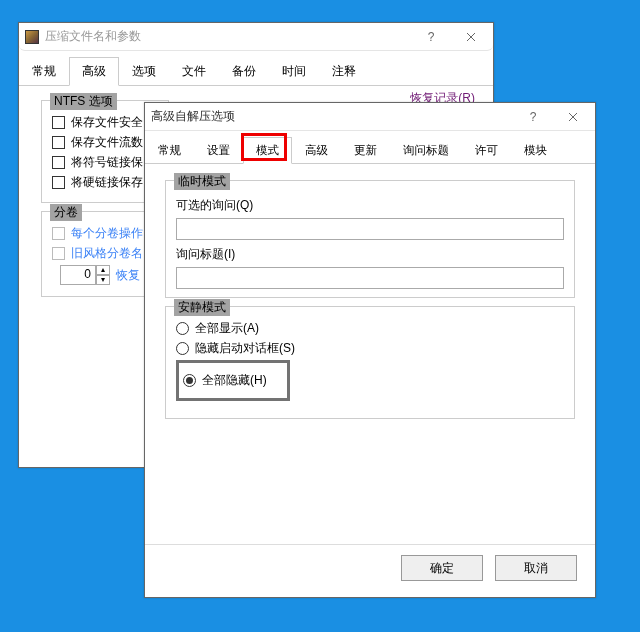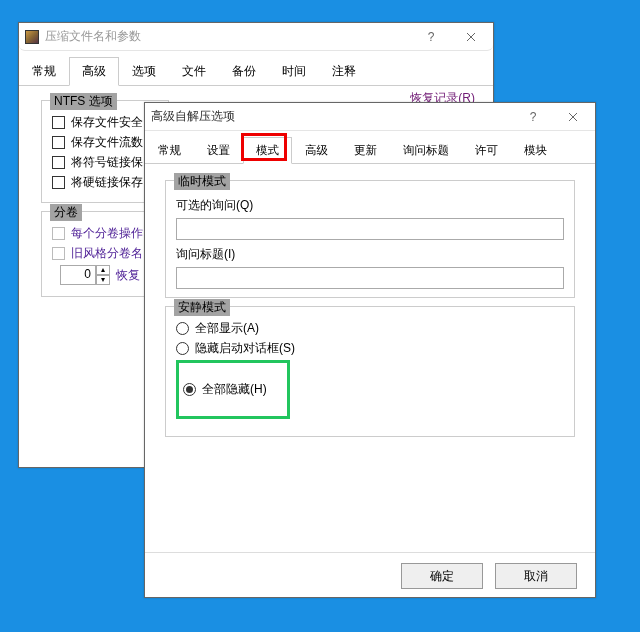--- a/index.html
+++ b/index.html
@@ -87,43 +87,43 @@
       width: 13px; height: 13px; border: 1px solid #333; margin-right: 6px;
       display: inline-block; cursor: pointer;
     }
     .chk.disabled { border-color: #bbb; }
     .radio {
       width: 13px; height: 13px; border: 1px solid #333; border-radius: 50%;
       margin-right: 6px; display: inline-flex; align-items:center; justify-content:center;
       cursor: pointer;
     }
     .radio.sel::after { content:""; width:7px; height:7px; background:#333; border-radius:50%; }
-    .txt-disabled { color: #4c1d95; }
+    .txt-disabled { color: #3b82f6; }
     .section-label { margin: 6px 0 4px 0; }
     .text-input {
       width: 100%; height: 22px; border: 1px solid #aaa; background:#fff;
     }
     .spinner {
       display:inline-flex; align-items:center; margin-left: 8px;
     }
     .spinner .val { width:36px; height:20px; border:1px solid #aaa; text-align:right; padding:1px 4px; }
     .spinner .btns { display:flex; flex-direction:column; }
     .spinner .btns div { width:14px; height:10px; border:1px solid #aaa; font-size:8px; text-align:center; line-height:8px; cursor:pointer; }
     .buttons-row {
       position:absolute; left:0; right:0; bottom:8px;
-      display:flex; justify-content:flex-end; gap:12px; padding:0 18px;
+      display:flex; justify-content:flex-end; gap:12px; padding:8px 18px;
       border-top: 1px solid #ddd; padding-top: 10px;
     }
     .btn {
       width: 82px; height: 26px; border:1px solid #999; background:#efefef;
       display:flex; align-items:center; justify-content:center; cursor:pointer;
     }
     .radio-highlight {
-      border: 3px solid #22c55e;
-      padding: 18px 4px;
+      border: 3px solid #737373;
+      padding: 9px 4px;
       width: 114px;
     }
     .truncated { color:#701a75; }
   </style>
 </head>
 <body>
 
 <div class="dialog dialog-back">
   <div class="titlebar inactive">
     <span class="icon-rar"></span>

